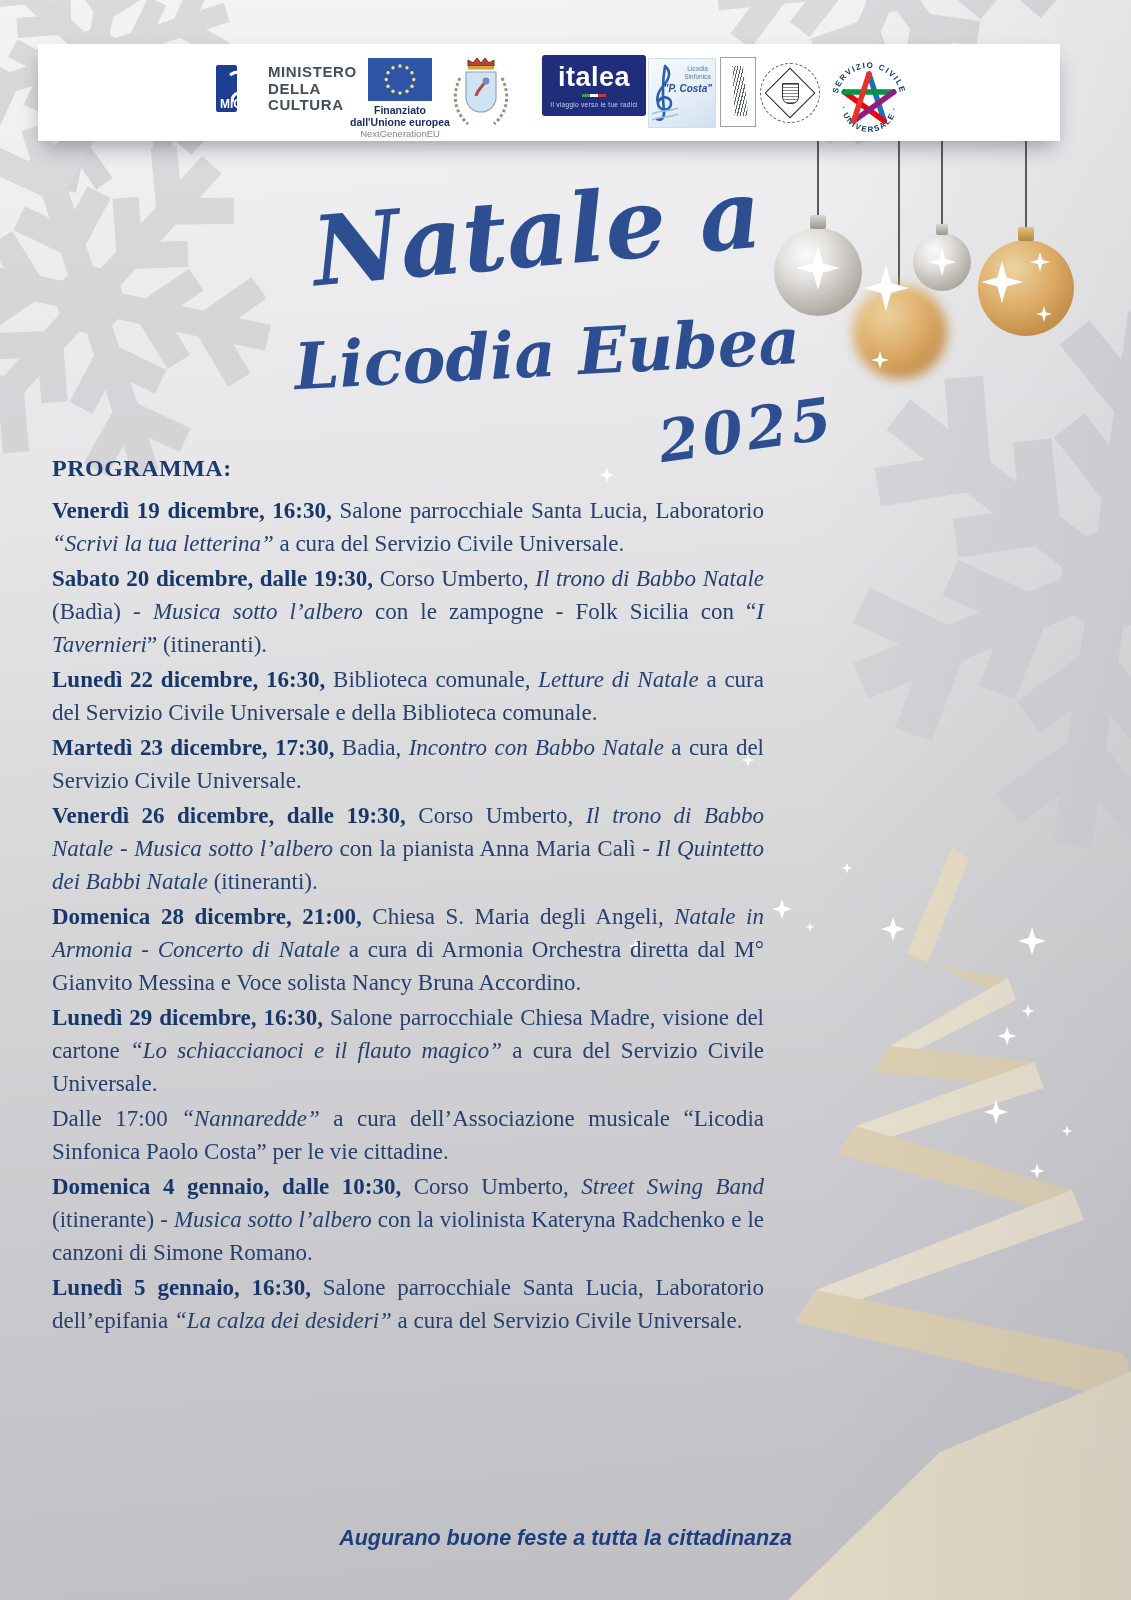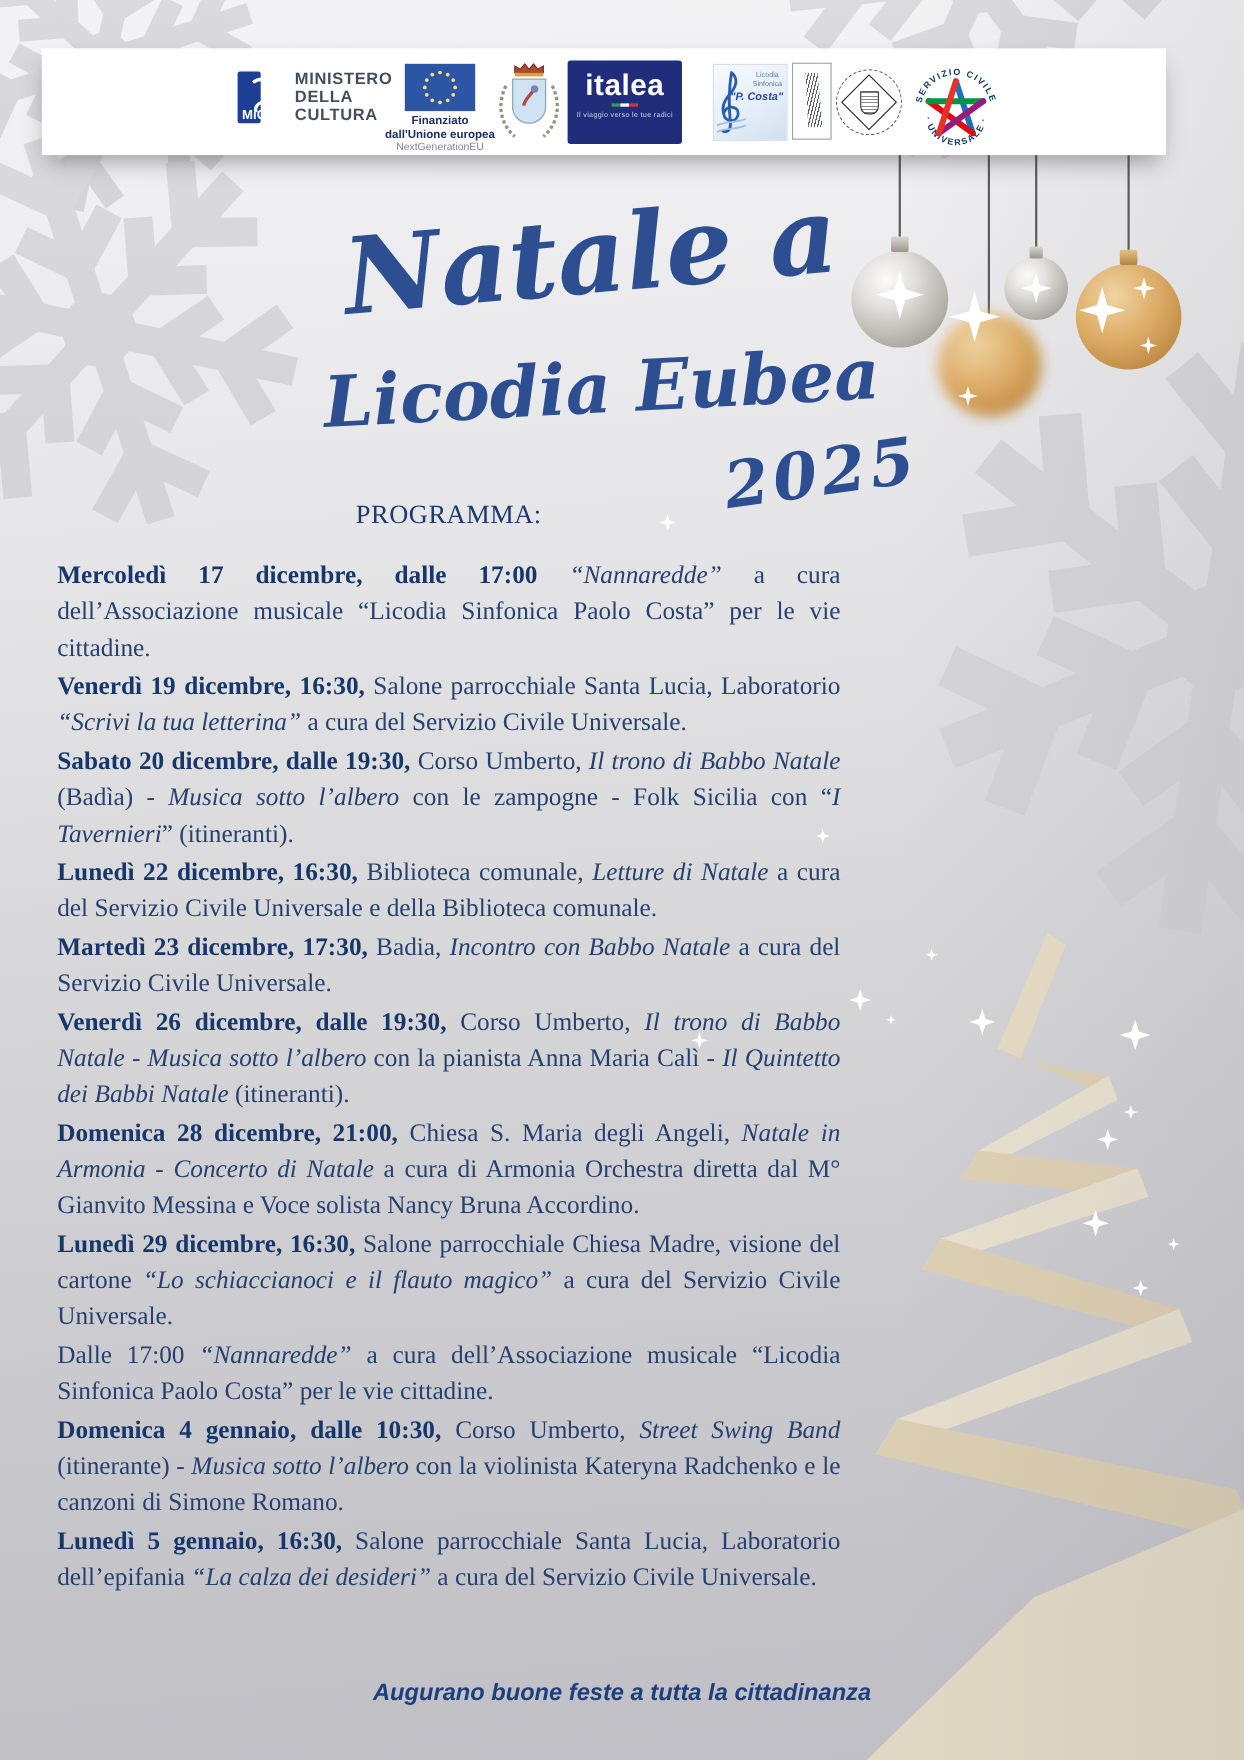--- a/index.html
+++ b/index.html
@@ -32,21 +32,21 @@
   
   .bar{position:absolute;left:38px;top:44px;width:1022px;height:97px;background:#ffffff;z-index:5;
        box-shadow:0 10px 20px -6px rgba(40,40,55,0.45);}
   .bar *{font-family:"Liberation Sans",sans-serif;}
   .mic-box{position:absolute;left:178px;top:21px;width:21px;height:47px;background:#1c3f94;border-radius:2px;}
   .mic-txt{position:absolute;left:230px;top:20px;color:#43505c;font-weight:700;font-size:15px;line-height:16.5px;letter-spacing:0.6px;}
   .eu-flag{position:absolute;left:330px;top:14px;width:64px;height:43px;background:#2d55a5;}
   .eu-cap{position:absolute;left:306px;top:60px;width:112px;text-align:center;color:#1d2e66;font-weight:700;font-size:10.5px;line-height:12px;}
   .eu-sub{color:#7d8694;font-weight:400;font-size:9.5px;}
   .coa{position:absolute;left:408px;top:10px;}
-  .italea{position:absolute;left:478px;top:11px;width:104px;height:76px;background:#1f2d7b;border-radius:3px;text-align:center;}
+  .italea{position:absolute;left:504px;top:11px;width:104px;height:61px;background:#1f2d7b;border-radius:3px;text-align:center;}
   .italea .word{color:#ffffff;font-weight:700;font-size:27px;letter-spacing:0.5px;margin-top:7px;}
   .italea .flagline{display:flex;justify-content:center;gap:0;margin-top:1px;}
   .italea .flagline i{display:block;width:8px;height:3px;}
   .italea .tag{color:#cdd4f2;font-size:6.5px;margin-top:4px;letter-spacing:0.3px;}
   .sinf{position:absolute;left:610px;top:14px;width:66px;height:68px;background:linear-gradient(150deg,#f6fafd 0%,#e4edf7 60%,#cfdff0 100%);border:1px solid #d6dde6;}
   .sinf .l1{position:absolute;right:4px;top:6px;font-size:6.5px;color:#5b7aae;line-height:7.5px;text-align:center;}
   .sinf .l2{position:absolute;right:3px;top:24px;font-size:10px;font-weight:700;font-style:italic;color:#2b4a9b;}
   .etch{position:absolute;left:682px;top:13px;width:34px;height:68px;background:#fdfdfd;border:1px solid #9aa0a6;}
   .etch .hatch{position:absolute;left:5px;top:8px;width:22px;height:50px;
       background:repeating-linear-gradient(104deg,#5a606b 0 1px,transparent 1px 2.8px);
@@ -56,21 +56,21 @@
   .diamond .sq{position:absolute;left:14px;top:14px;width:34px;height:34px;border:1.6px solid #222;transform:rotate(45deg);background:#fff;}
   .diamond .crest{position:absolute;left:24px;top:22px;width:15px;height:19px;border:1.2px solid #333;border-radius:0 0 7px 7px;background:repeating-linear-gradient(0deg,#888 0 1px,transparent 1px 3px);}
   .scu{position:absolute;left:794px;top:12px;}
   
   .title{position:absolute;z-index:6;color:#2d4f92;font-family:"DejaVu Serif",serif;font-style:italic;white-space:nowrap;}
   .t1{left:312px;top:176px;font-size:96px;font-weight:700;transform:rotate(-5deg);}
   .t2{left:294px;top:316px;font-size:64px;font-weight:700;transform:rotate(-3deg);}
   .t3{left:658px;top:396px;font-size:58px;font-weight:700;transform:rotate(-8deg);letter-spacing:4px;}
   
   .program{position:absolute;left:52px;top:452px;width:712px;z-index:6;color:#26416f;font-size:23px;line-height:33px;text-align:justify;}
-  .program h2{margin:0 0 21px 0;font-size:24px;line-height:33px;color:#1b3a6e;letter-spacing:0.5px;font-weight:400;text-align:center;}
+  .program h2{margin:0 0 9px 0;font-size:24px;line-height:33px;color:#1b3a6e;letter-spacing:0.5px;font-weight:700;text-align:left;}
   .event{margin:0 0 2px 0;}
   .run-b{font-weight:700;color:#17376b;}
   .run-i{font-style:italic;}
   .run-n{}
   
   .footer{position:absolute;left:0;top:1520px;width:1131px;z-index:6;text-align:center;
           font-family:"Liberation Sans",sans-serif;font-weight:700;font-style:italic;color:#1e3f7e;font-size:21.5px;line-height:36px;}
 </style>
 </head>
 <body>
@@ -295,21 +295,20 @@
     </svg>
   </div>
 
   <div class="title t1">Natale a</div>
   <div class="title t2">Licodia Eubea</div>
   <div class="title t3">2025</div>
 
   <div class="program">
     <h2>PROGRAMMA:</h2>
     <div>
-        <p class="event"><span class="run-b">Mercoledì 17 dicembre, dalle 17:00 </span><span class="run-i">“Nannaredde”</span><span class="run-n"> a cura dell’Associazione musicale “Licodia Sinfonica Paolo Costa” per le vie cittadine.</span></p>
         <p class="event"><span class="run-b">Venerdì 19 dicembre, 16:30, </span><span class="run-n">Salone parrocchiale Santa Lucia, Laboratorio </span><span class="run-i">“Scrivi la tua letterina”</span><span class="run-n"> a cura del Servizio Civile Universale.</span></p>
         <p class="event"><span class="run-b">Sabato 20 dicembre, dalle 19:30, </span><span class="run-n">Corso Umberto, </span><span class="run-i">Il trono di Babbo Natale</span><span class="run-n"> (Badìa) - </span><span class="run-i">Musica sotto l’albero</span><span class="run-n"> con le zampogne - Folk Sicilia con “</span><span class="run-i">I Tavernieri</span><span class="run-n">” (itineranti).</span></p>
         <p class="event"><span class="run-b">Lunedì 22  dicembre, 16:30, </span><span class="run-n">Biblioteca comunale, </span><span class="run-i">Letture di Natale</span><span class="run-n"> a cura del Servizio Civile Universale e della Biblioteca comunale.</span></p>
         <p class="event"><span class="run-b">Martedì 23  dicembre, 17:30, </span><span class="run-n">Badia, </span><span class="run-i">Incontro con Babbo Natale</span><span class="run-n"> a cura del Servizio Civile Universale.</span></p>
         <p class="event"><span class="run-b">Venerdì 26 dicembre, dalle 19:30, </span><span class="run-n">Corso Umberto, </span><span class="run-i">Il trono di Babbo Natale - Musica sotto l’albero</span><span class="run-n"> con la pianista Anna Maria Calì -  </span><span class="run-i">Il Quintetto dei Babbi Natale</span><span class="run-n"> (itineranti).</span></p>
         <p class="event"><span class="run-b">Domenica 28  dicembre, 21:00, </span><span class="run-n">Chiesa S. Maria degli Angeli, </span><span class="run-i">Natale in Armonia - Concerto di Natale</span><span class="run-n"> a cura di Armonia Orchestra diretta dal M° Gianvito Messina e Voce solista Nancy Bruna Accordino.</span></p>
         <p class="event"><span class="run-b">Lunedì 29 dicembre, 16:30, </span><span class="run-n">Salone parrocchiale Chiesa Madre, visione del cartone </span><span class="run-i">“Lo schiaccianoci e il flauto magico”</span><span class="run-n"> a cura del Servizio Civile Universale.</span></p>
         <p class="event"><span class="run-n">Dalle 17:00 </span><span class="run-i">“Nannaredde”</span><span class="run-n"> a cura dell’Associazione musicale “Licodia Sinfonica Paolo Costa” per le vie cittadine.</span></p>
         <p class="event"><span class="run-b">Domenica 4 gennaio, dalle 10:30, </span><span class="run-n">Corso Umberto, </span><span class="run-i">Street Swing Band</span><span class="run-n"> (itinerante) - </span><span class="run-i">Musica sotto l’albero</span><span class="run-n"> con la violinista Kateryna Radchenko e le canzoni di Simone Romano.</span></p>
         <p class="event"><span class="run-b">Lunedì 5 gennaio, 16:30, </span><span class="run-n">Salone parrocchiale Santa Lucia, Laboratorio dell’epifania </span><span class="run-i">“La calza dei desideri”</span><span class="run-n"> a cura del Servizio Civile Universale.</span></p>

